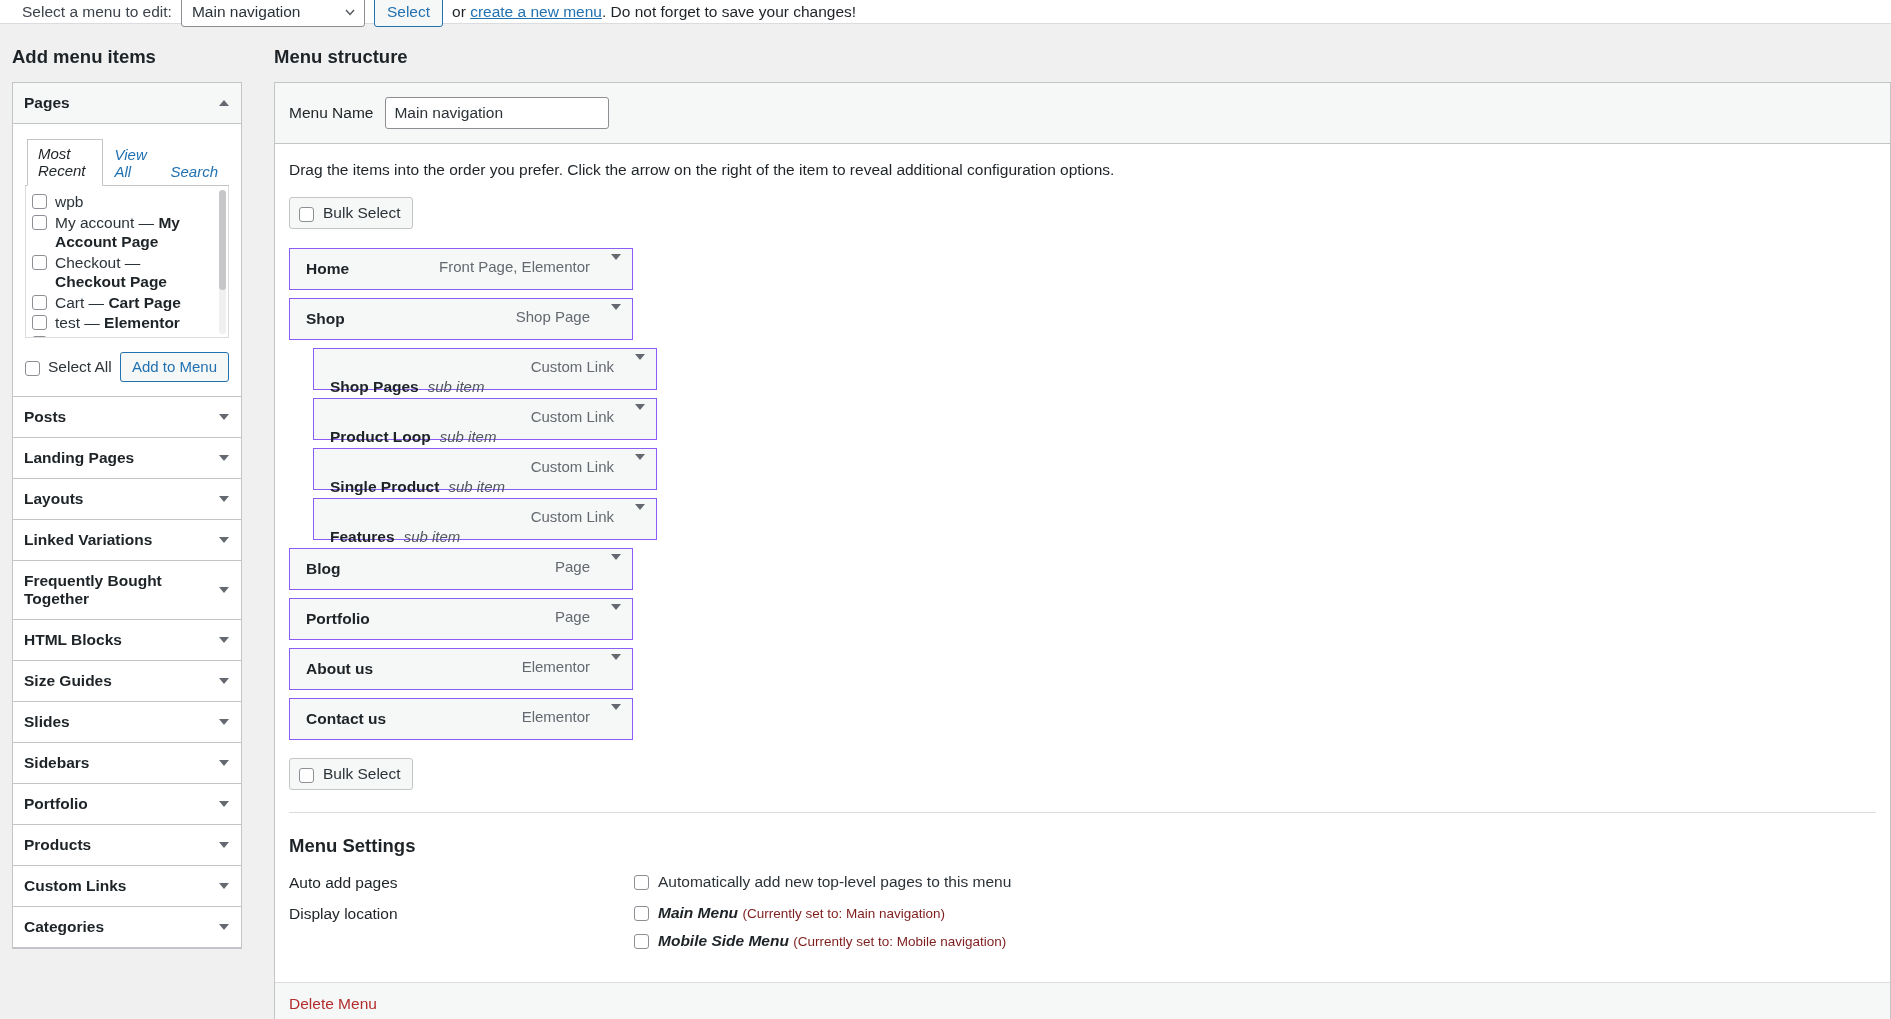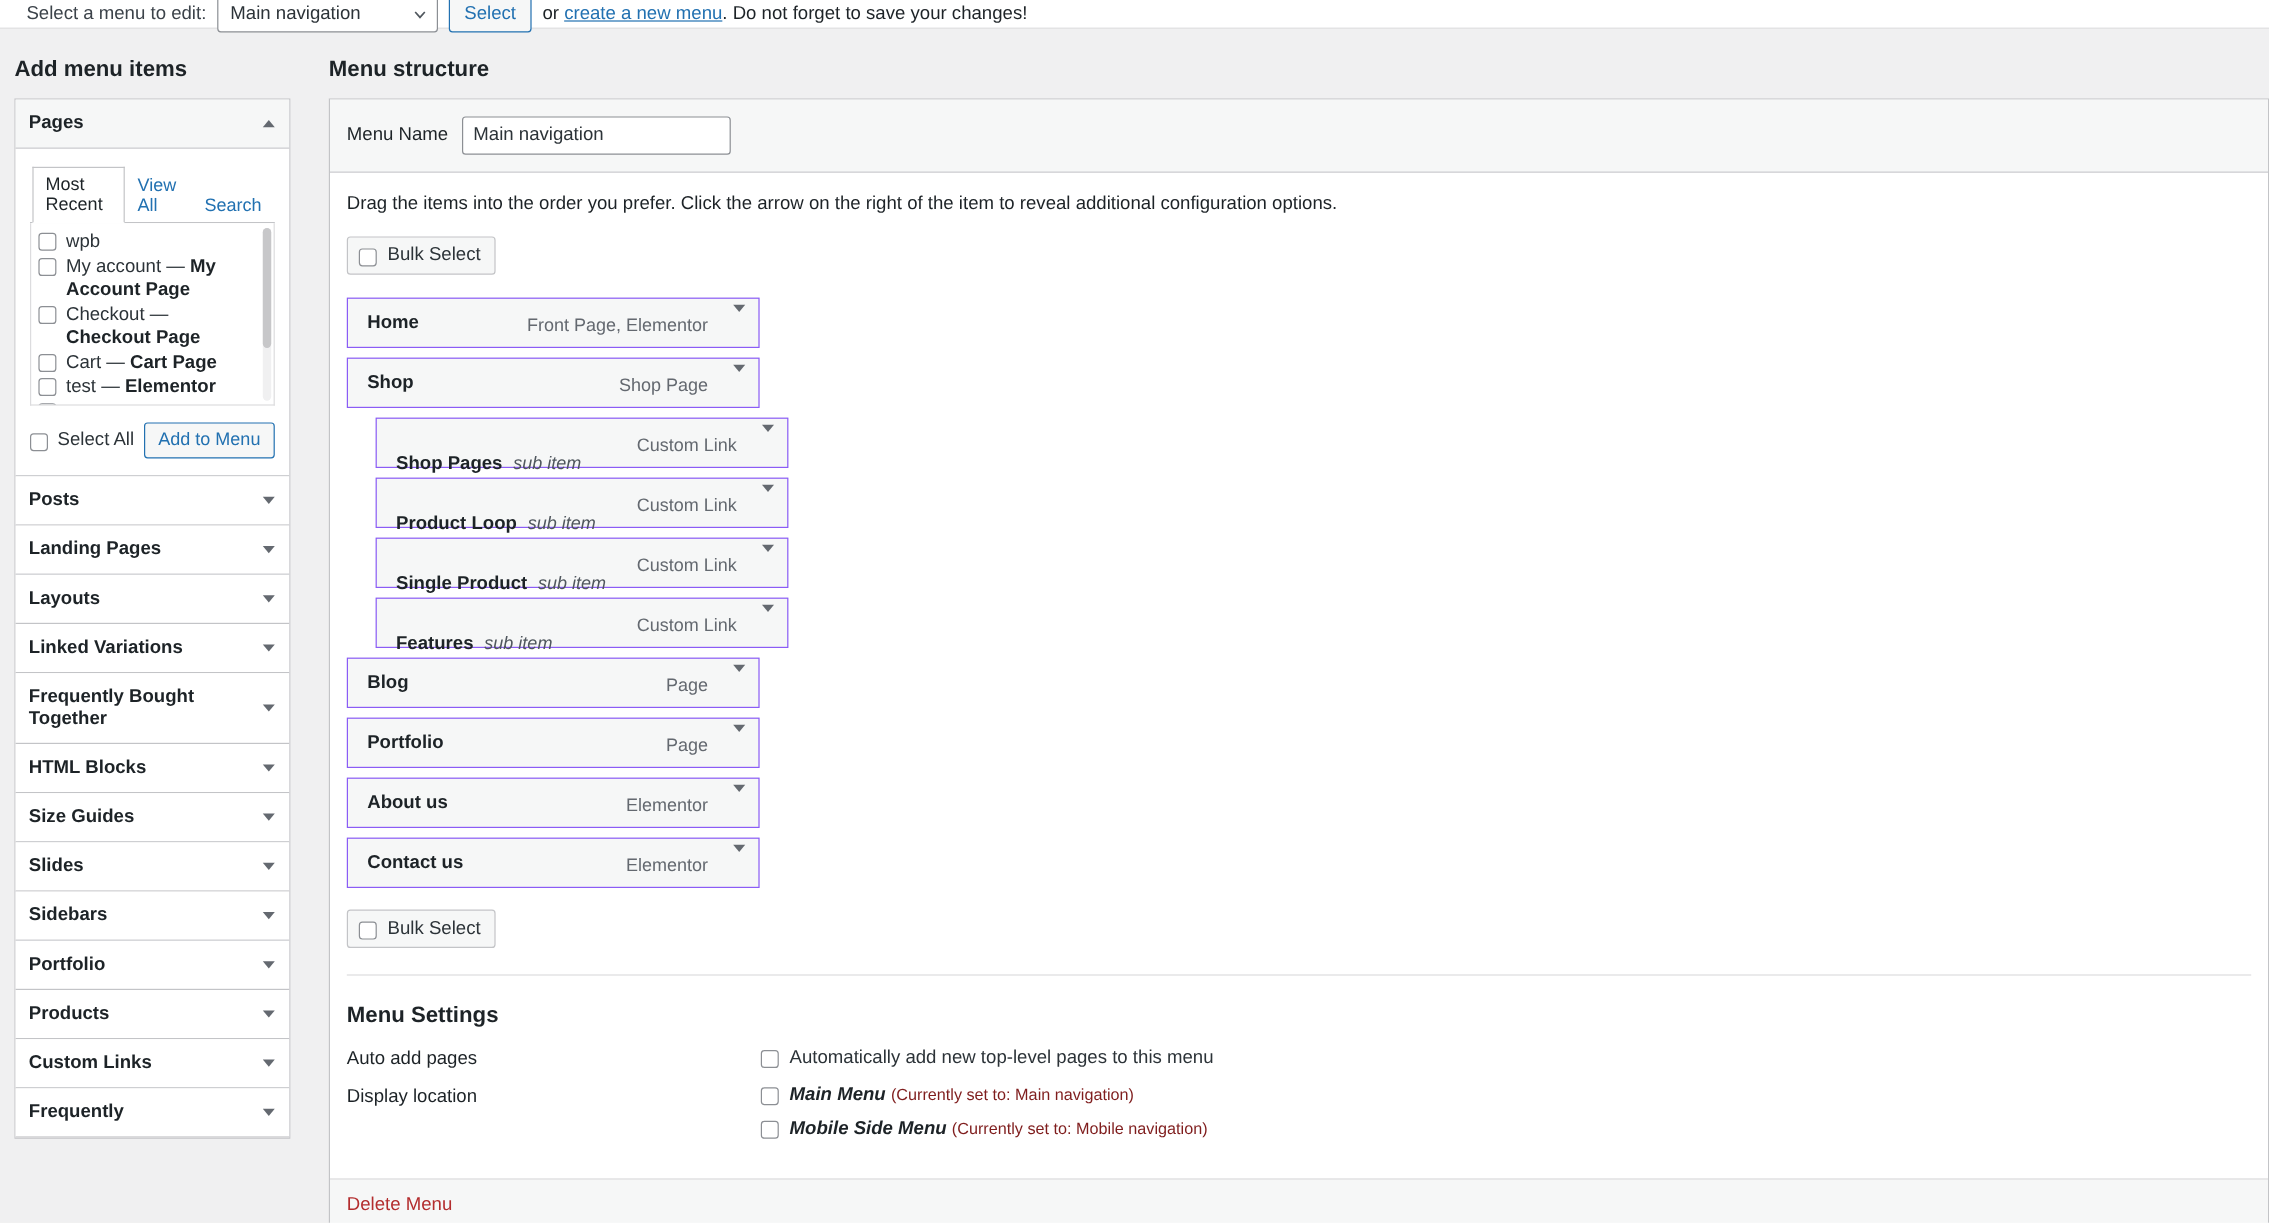--- a/index.html
+++ b/index.html
@@ -108,20 +108,21 @@
   }
   .acc-body { padding: 14px 12px 12px 12px; border-bottom: 1px solid #c3c4c7; background:#fff; }
 
   .tabs {
     display: flex;
     align-items: flex-end;
     border-bottom: 1px solid #c3c4c7;
     margin: 0 0 0 0;
     padding-left: 2px;
     gap: 0;
+    font-style: italic;
   }
   .tab {
     font-size: 15px;
     padding: 5px 10px 6px 10px;
     color: #2271b1;
     cursor: pointer;
     border: 1px solid transparent;
     border-bottom: none;
     position: relative;
     top: 1px;
@@ -255,21 +256,21 @@
     align-items: center;
     justify-content: space-between;
     height: 42px;
     padding: 0 9px 0 16px;
     margin-bottom: 8px;
     cursor: move;
   }
   .mi .left { display: flex; align-items: baseline; gap: 9px; }
   .mi .name { font-weight: bold; font-size: 15.5px; color: #1d2327; }
   .mi .subtag { font-style: italic; font-size: 15px; color: #50575e; margin-top: 36px; }
-  .mi .right { display: flex; align-items: flex-end; gap: 19px; }
+  .mi .right { display: flex; align-items: flex-start; gap: 19px; }
   .mi .type { font-size: 15px; color: #646970; }
   .mi .toggle { padding: 2px; cursor: pointer; }
 
   .depth0 { width: 344px; }
   .depth1 { width: 344px; margin-left: 24px; }
 
   .bulk-bottom { margin: 18px 0 0 0; }
 
   .divider { border: none; border-top: 1px solid #dcdcde; margin: 22px 0 0 0; }
 
@@ -419,21 +420,21 @@
           </div>
           <div class="acc-head">
             <span class="acc-title">Products</span>
             <span class="tri tri-down"></span>
           </div>
           <div class="acc-head">
             <span class="acc-title">Custom Links</span>
             <span class="tri tri-down"></span>
           </div>
           <div class="acc-head">
-            <span class="acc-title">Frequently</span>
+            <span class="acc-title">Categories</span>
             <span class="tri tri-down"></span>
           </div>
         </div>
     </div>
   </div>
 
   <div class="col-right">
     <h2 class="section-title">Menu structure</h2>
 
     <div class="panel">

